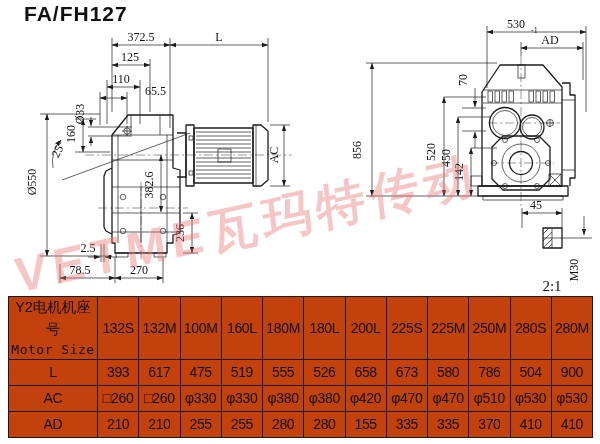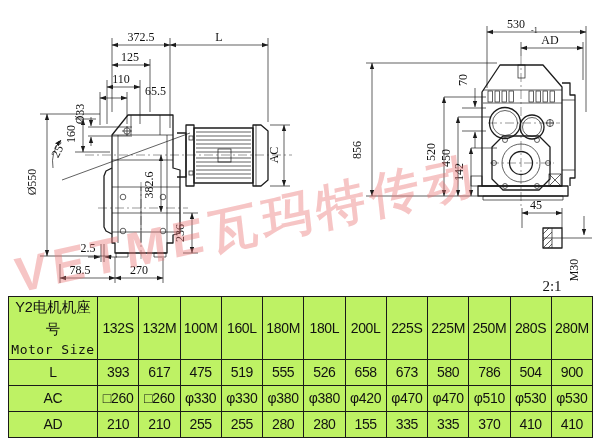--- a/index.html
+++ b/index.html
@@ -13,34 +13,35 @@
   .dim{fill:none;stroke:#1c1c1c;stroke-width:0.7;}
   .cl{fill:none;stroke:#555;stroke-width:0.6;stroke-dasharray:9 3 2 3;}
   text.d{font-family:"Liberation Serif",serif;font-size:12px;fill:#111;}
   text.ds{font-family:"Liberation Serif",serif;font-size:8px;fill:#111;}
   text.scale{font-family:"Liberation Serif",serif;font-size:15px;fill:#111;}
   .watermark{position:absolute;left:16px;top:244px;z-index:4;white-space:nowrap;
          font-size:49px;font-weight:bold;letter-spacing:6px;
          color:rgba(233,116,116,0.42);pointer-events:none;
          transform-origin:0 60%;transform:rotate(-12.5deg) skewX(-6deg);}
   table.spec{position:absolute;left:8px;top:296px;width:585px;z-index:2;
-         border-collapse:collapse;table-layout:fixed;background:#bef264;}
+         border-collapse:collapse;table-layout:fixed;background:#c2410c;}
   table.spec th,table.spec td{border:1.5px solid #1a1a1a;padding:0;margin:0;
          text-align:center;vertical-align:middle;font-weight:normal;
          font-size:14px;letter-spacing:-0.3px;color:#111;}
   table.spec tr.hd th{height:50px;}
   table.spec tr.dr td{height:25px;}
   .hdr-cn{font-size:14.5px;letter-spacing:0;line-height:1.5;}
   .hdr-en{font-family:"DejaVu Sans Mono",monospace;font-size:13px;letter-spacing:0.5px;line-height:1.4;text-align:center;}
 </style>
 </head>
 <body>
 
 <div class="stage">
 
+  <div class="title">FA/FH127</div>
 
   <div class="watermark">VETME瓦玛特传动</div>
 
   <svg class="drawing" width="600" height="296" viewBox="0 0 600 296">
     <defs>
       <marker id="ae" viewBox="0 0 10 10" refX="9" refY="5" markerWidth="10" markerHeight="10" orient="auto-start-reverse">
           <path d="M0,1.8 L9.5,5 L0,8.2 z" fill="#1c1c1c"></path>
         </marker>
     </defs>
 

